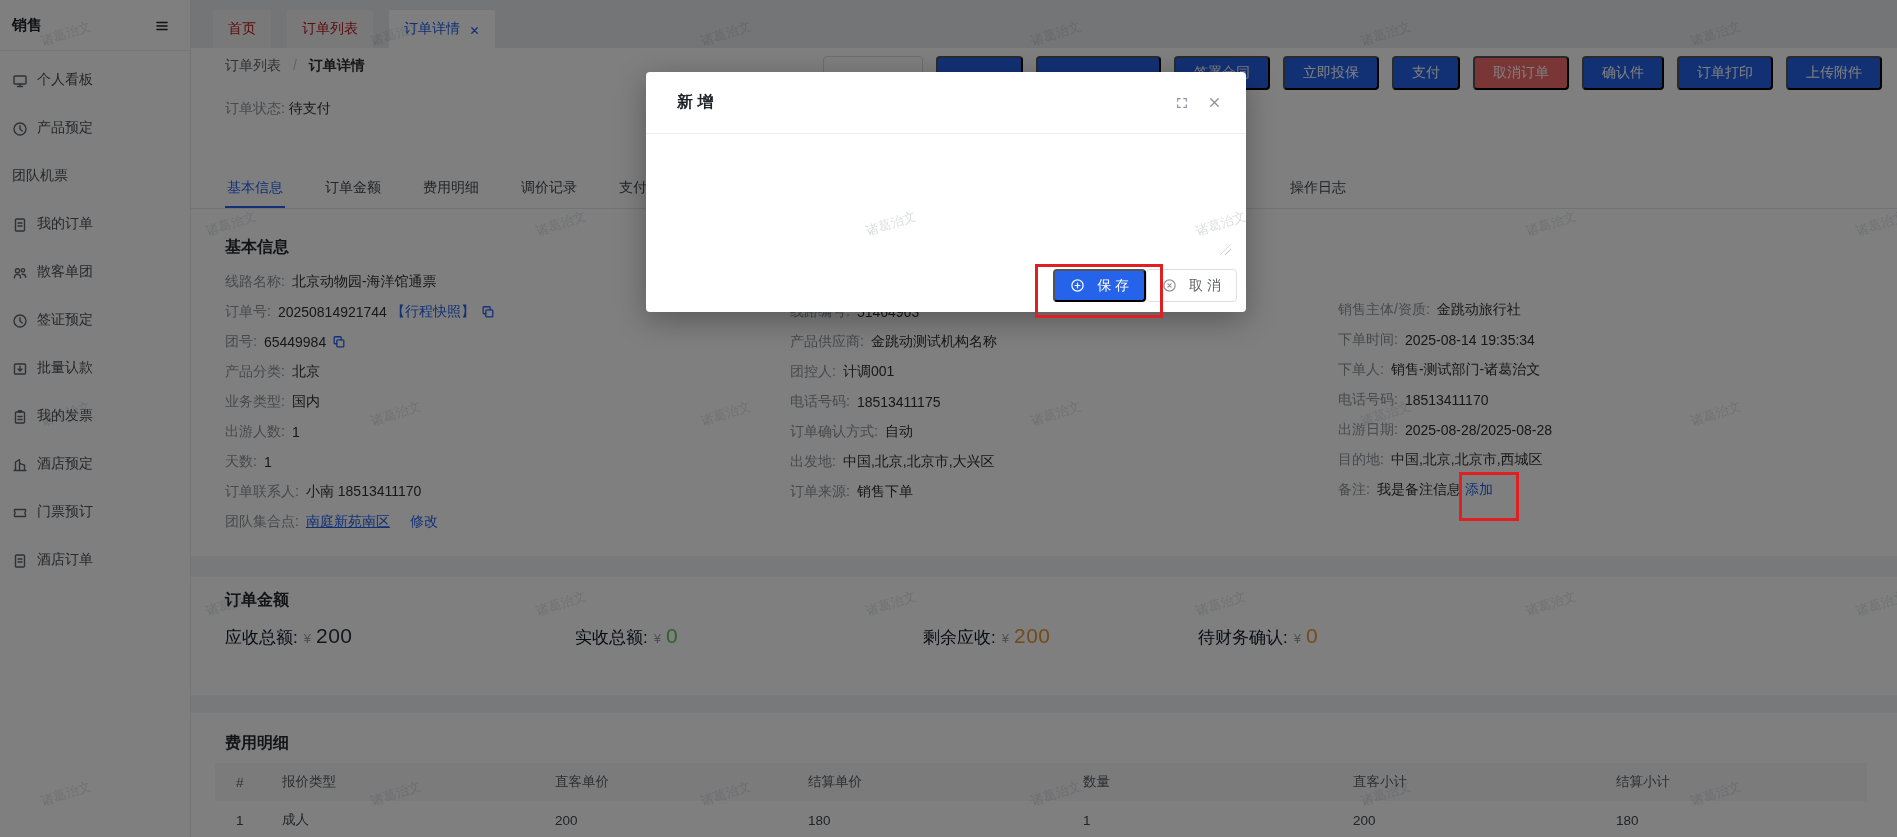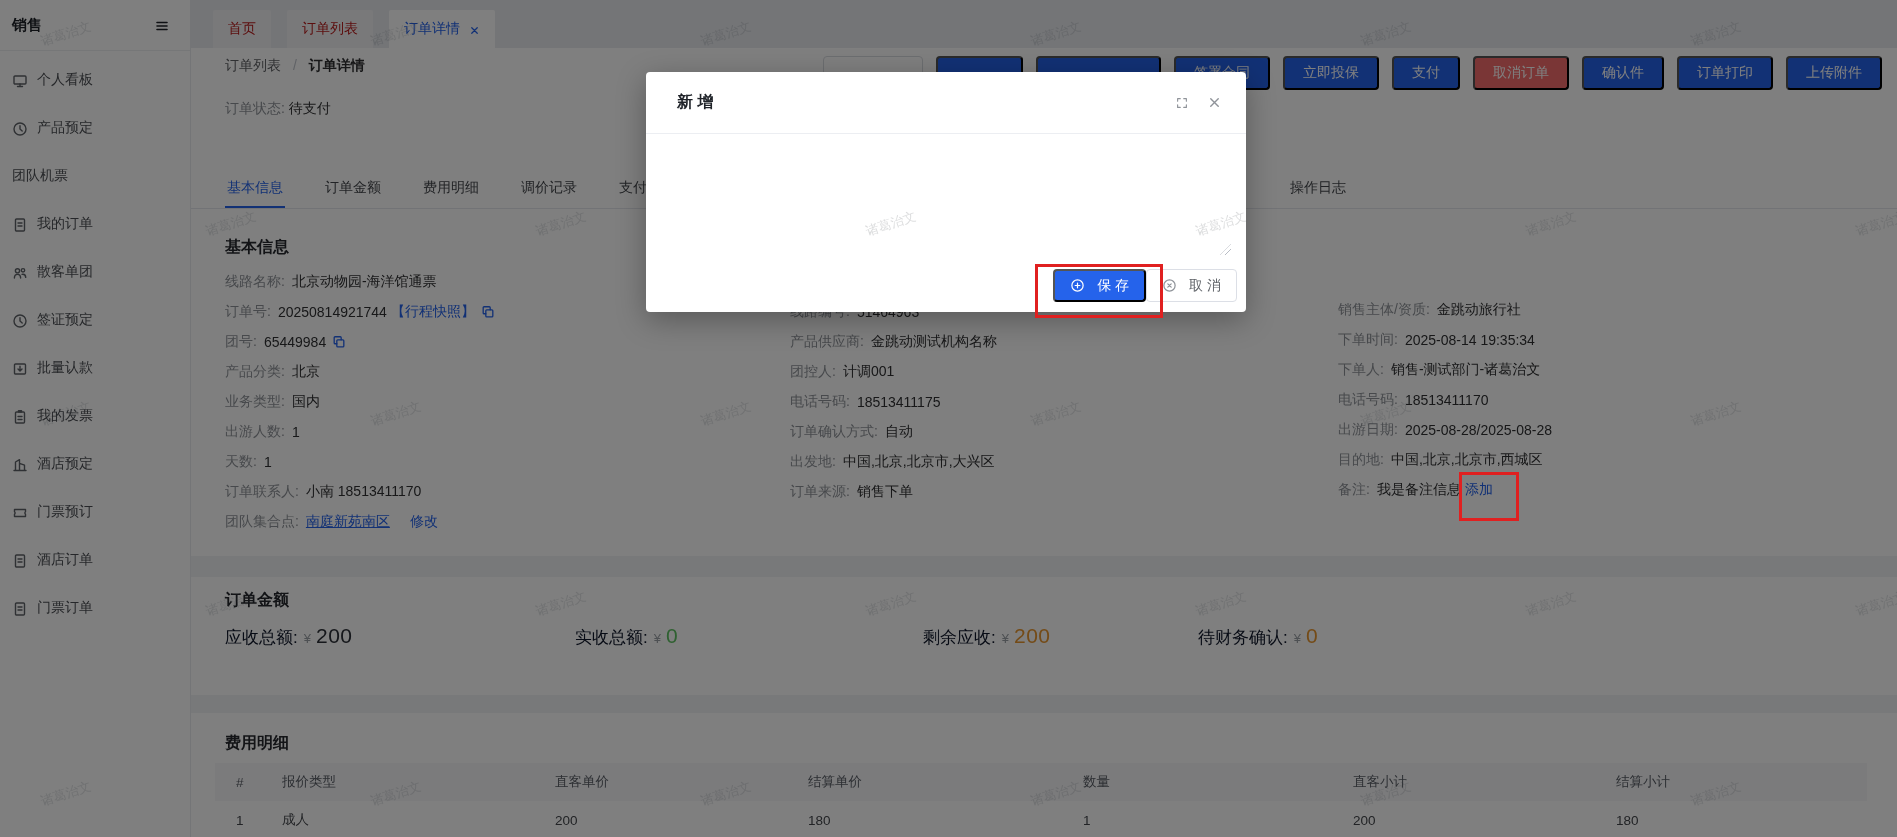--- a/index.html
+++ b/index.html
@@ -183,27 +183,20 @@
             <path d="M2.5 4.5h11v2.3a1.5 1.5 0 0 0 0 2.4v2.3h-11V9.2a1.5 1.5 0 0 0 0-2.4z"></path>
           </svg></span>
         <span>门票预订</span>
       </div>
       <div class="side-item">
         <span><svg class="ic" width="16" height="16" viewBox="0 0 16 16" fill="none" stroke="currentColor" stroke-width="1.4" stroke-linecap="round" stroke-linejoin="round">
             <rect x="3.5" y="2" width="9" height="12" rx="1"></rect>
             <path d="M6 6h4M6 9h4"></path>
           </svg></span>
         <span>酒店订单</span>
-      </div>
-      <div class="side-item">
-        <span><svg class="ic" width="16" height="16" viewBox="0 0 16 16" fill="none" stroke="currentColor" stroke-width="1.4" stroke-linecap="round" stroke-linejoin="round">
-            <rect x="3.5" y="2" width="9" height="12" rx="1"></rect>
-            <path d="M6 6h4M6 9h4"></path>
-          </svg></span>
-        <span>门票订单</span>
       </div>
     </nav>
 </aside>
 
 <div class="tabstrip" id="tabstrip">
     <div class="ttab">
       <span>首页</span>
     </div>
     <div class="ttab">
       <span>订单列表</span>

